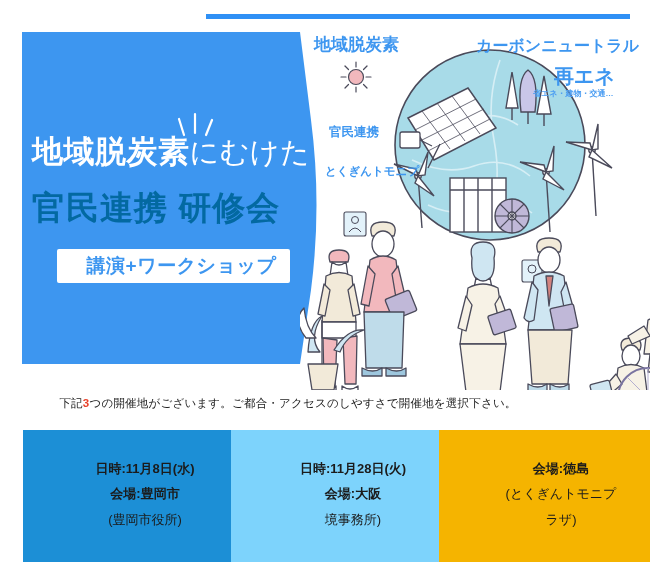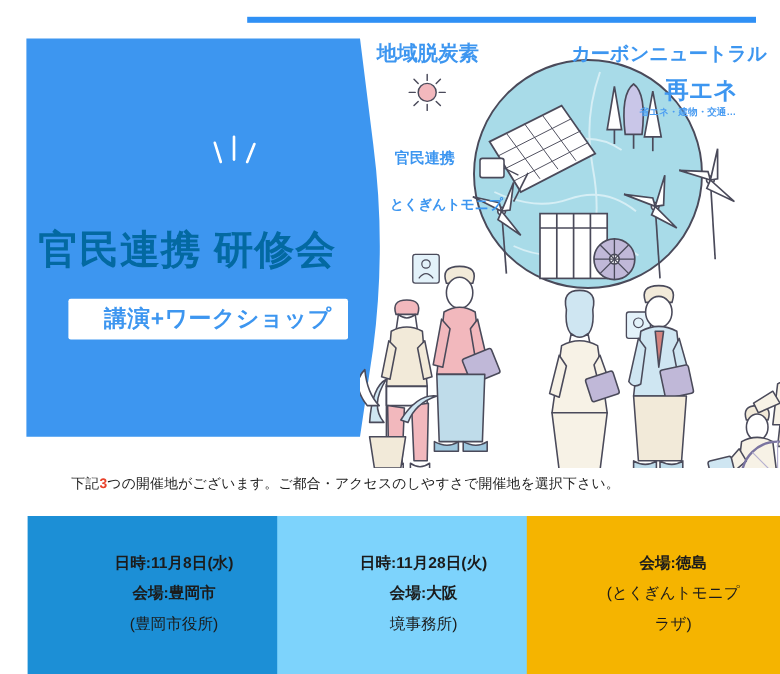--- a/index.html
+++ b/index.html
@@ -104,20 +104,23 @@
 
     <div class="hero-text">
       <svg class="sparkle" width="42" height="30" viewBox="0 0 42 30">
         <g stroke="#ffffff" stroke-width="2.2" stroke-linecap="round">
           <line x1="8" y1="25" x2="3" y2="9"></line>
           <line x1="19" y1="23" x2="19" y2="4"></line>
           <line x1="30" y1="25" x2="36" y2="10"></line>
         </g>
       </svg>
 
+      <div class="title-line1">
+        <span class="strong">地域脱炭素</span><span class="light">にむけた</span>
+      </div>
 
       <div class="title-line2">官民連携 研修会</div>
 
       <div class="badge">
         <span>講演+ワークショップ</span>
       </div>
     </div>
   </div>
 
   <svg class="illus" width="350" height="370" viewBox="0 0 350 370">

